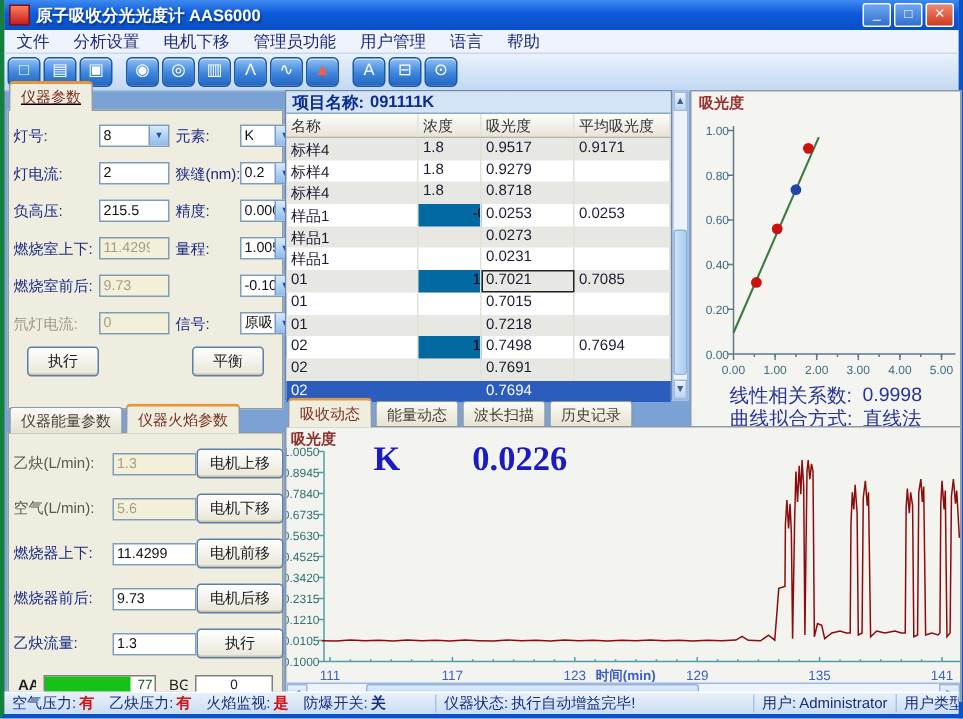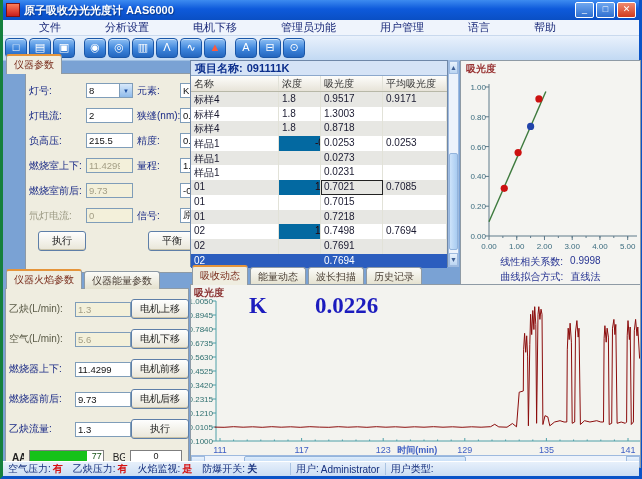--- a/index.html
+++ b/index.html
@@ -9,21 +9,21 @@
   
   .titlebar{height:20px;background:linear-gradient(#3D8BF0,#0E5ADB 45%,#0A4FC4);display:flex;align-items:center;padding:0 3px;}
   .appicon{width:12px;height:12px;background:linear-gradient(#FF7D5A,#C81E1E);border:1px solid #7E1010;margin-right:4px;flex:none;}
   .apptitle{color:#fff;font-size:11px;font-weight:bold;text-shadow:1px 1px 1px #0A3A8C;flex:1;white-space:nowrap;overflow:hidden;}
   .winbtns{display:flex;gap:2px;}
   .wbtn{width:17px;height:14px;border:1px solid #fff;border-radius:2px;font-size:9px;line-height:12px;text-align:center;color:#fff;
         background:linear-gradient(#6FA7EF,#2F6FD0);}
   .wbtn.close{background:linear-gradient(#F08A6E,#D13A1E);}
   
   .menubar{height:15px;background:#EFF4FC;border-bottom:1px solid #C9D9EE;display:flex;align-items:center;font-size:11px;color:#1C2B7A;}
-  .menu-item{padding:0 8px;cursor:default;margin-left:28px;}
+  .menu-item{padding:0 8px;cursor:default;}
   
   .toolbar{height:22px;background:linear-gradient(#E9F1FC,#C2D9F3);display:flex;align-items:center;padding:1px 2px;border-bottom:1px solid #9FBFE2;}
   .tbtn{width:20px;height:18px;margin-right:2px;border-radius:4px;border:1px solid #1A57A8;flex:none;
         background:linear-gradient(#8FC0F4,#3D85DC 55%,#2466BE);color:#fff;font-size:11px;line-height:16px;text-align:center;
         box-shadow:inset 0 1px 0 rgba(255,255,255,.6);}
   .tbtn.gap{margin-left:7px;}
   
   .panel{position:absolute;background:#EFEDE0;border:1px solid #8E9AA5;box-sizing:border-box;}
   .xtabs{position:absolute;display:flex;align-items:flex-end;height:17px;}
   .xtab{padding:2px 7px 1px 7px;font-size:10px;color:#4A3F35;background:linear-gradient(#FBFBF8,#E4E1CE);
@@ -64,21 +64,21 @@
   .vthumb{position:absolute;left:0;right:0;top:92px;height:95px;background:linear-gradient(90deg,#CDE3FA,#A9CCF1);
         border:1px solid #93B4DC;border-radius:2px;}
   .hscroll{position:absolute;left:0;bottom:0;width:100%;height:12px;background:#EDF3FB;border-top:1px solid #9EBADF;box-sizing:border-box;}
   .hbtn{position:absolute;top:0;bottom:0;width:14px;background:linear-gradient(#E9F2FC,#BBD5F2);border:1px solid #9EBADF;
         color:#3F5F94;font-size:7px;text-align:center;line-height:11px;box-sizing:border-box;}
   .hthumb{position:absolute;top:0;height:11px;left:53px;width:220px;background:linear-gradient(#DCEBFB,#AECFF2);
         border:1px solid #93B4DC;border-radius:2px;}
   
   #calpanel{position:absolute;left:457px;top:2px;width:181px;height:225px;background:#F4F4F1;border:1px solid #8E9AA5;box-sizing:border-box;}
   .caltitle{position:absolute;left:5px;top:1px;font-size:10px;color:#993333;font-weight:bold;}
-  .calfoot{position:absolute;left:0;width:100%;display:flex;justify-content:center;gap:7px;font-size:10px;color:#283593;}
+  .calfoot{position:absolute;left:0;width:100%;display:flex;justify-content:center;gap:7px;font-size:13px;color:#283593;}
   
   #dynpanel{position:absolute;left:187px;top:210px;width:451px;height:200px;}
   #dyntabs{left:2px;top:0;}
   #dynbody{position:absolute;left:0;top:16px;right:0;bottom:0;background:#F3F3EF;border:1px solid #8E9AA5;box-sizing:border-box;}
   .dynylabel{position:absolute;left:3px;top:1px;font-size:10px;color:#8B3333;font-weight:bold;}
   .bigread{position:absolute;left:58px;top:8px;font-family:"Liberation Serif","DejaVu Serif",serif;
            font-size:23px;font-weight:bold;color:#1C1CBE;display:flex;gap:48px;}
   
   .statusbar{position:absolute;left:0;right:0;bottom:0;height:14px;background:linear-gradient(#E7F0FB,#CBDDF3);
              border-top:1px solid #fff;display:flex;align-items:center;font-size:10px;color:#16307E;}
@@ -121,24 +121,24 @@
       <span class="tbtn">Λ</span>
       <span class="tbtn">∿</span>
       <span class="tbtn" style="color: rgb(255, 90, 60);">▲</span>
       <span class="tbtn gap">A</span>
       <span class="tbtn">⊟</span>
       <span class="tbtn">⊙</span>
     </div>
 
   <div style="position:absolute;left:0;top:58px;right:0;bottom:14px;">
 
-    <div class="xtabs" style="left:3px;top:-1px;z-index:2;">
+    <div class="xtabs" style="left:3px;top:-1px;z-index:2;text-decoration:underline;">
       <span class="xtab active">仪器参数</span>
     </div>
-    <div class="panel" id="inst-panel" style="left:2px;top:15px;width:184px;height:200px;margin-left:20px;">
+    <div class="panel" id="inst-panel" style="left:2px;top:15px;width:184px;height:200px;">
       <div id="inst-rows" style="padding-top:4px;">
           <div class="irow">
             <span class="flabel">灯号:</span>
             <div class="ctl combo">
               <span class="cval">8</span>
               <span class="arrow">▼</span>
             </div>
             <span class="flabel" style="padding-left: 4px;">元素:</span>
             <div class="ctl combo">
               <span class="cval">K</span>
@@ -201,22 +201,22 @@
             </div>
           </div>
         </div>
       <div style="display:flex;justify-content:space-between;padding:3px 12px 0 12px;">
         <span class="btn" style="width:46px;">执行</span>
         <span class="btn" style="width:46px;">平衡</span>
       </div>
     </div>
 
     <div class="xtabs" id="flame-tabs" style="left:3px;top:214px;z-index:2;">
+        <span class="xtab">仪器能量参数</span>
         <span class="xtab active">仪器火焰参数</span>
-        <span class="xtab">仪器能量参数</span>
       </div>
     <div class="panel" id="flame-panel" style="left:2px;top:230px;width:184px;height:174px;">
       <div id="flame-rows" style="padding-top:5px;">
           <div class="irow" style="grid-template-columns: 66px 56px 1fr; height: 30px;">
             <span class="flabel " style="color: rgb(90, 90, 70);">乙炔(L/min):</span>
             <div class="ctl disabled">
               <span class="cval">1.3</span>
             </div>
             <span class="btn" style="width: 56px; justify-self: end;">电机上移</span>
           </div>
@@ -274,21 +274,21 @@
       <div id="tbody">
           <div class="trow odd">
             <span class="cell c0">标样4</span>
             <span class="cell c1">1.8</span>
             <span class="cell c2">0.9517</span>
             <span class="cell c3">0.9171</span>
           </div>
           <div class="trow">
             <span class="cell c0">标样4</span>
             <span class="cell c1">1.8</span>
-            <span class="cell c2">1.3003</span>
+            <span class="cell c2">0.9279</span>
             <span class="cell c3"></span>
           </div>
           <div class="trow odd">
             <span class="cell c0">标样4</span>
             <span class="cell c1">1.8</span>
             <span class="cell c2">0.8718</span>
             <span class="cell c3"></span>
           </div>
           <div class="trow">
             <span class="cell c0">样品1</span>
@@ -498,20 +498,24 @@
     <span class="sseg" id="status-left" style="width:288px;">
         <span>空气压力:</span>
         <span class="sval" style="margin-right: 8px;">有</span>
         <span>乙炔压力:</span>
         <span class="sval" style="margin-right: 8px;">有</span>
         <span>火焰监视:</span>
         <span class="sval" style="margin-right: 8px;">是</span>
         <span>防爆开关:</span>
         <span class="sval k" style="margin-right: 8px;">关</span>
       </span>
+    <span class="sseg" style="width:212px;">
+      <span>仪器状态:</span>
+      <span>执行自动增益完毕!</span>
+    </span>
     <span class="sseg">
       <span>用户:</span>
       <span>Administrator</span>
     </span>
     <span class="sseg" style="border-right:none;flex:1;">
       <span>用户类型:</span>
 
     </span>
   </div>
 </div>

